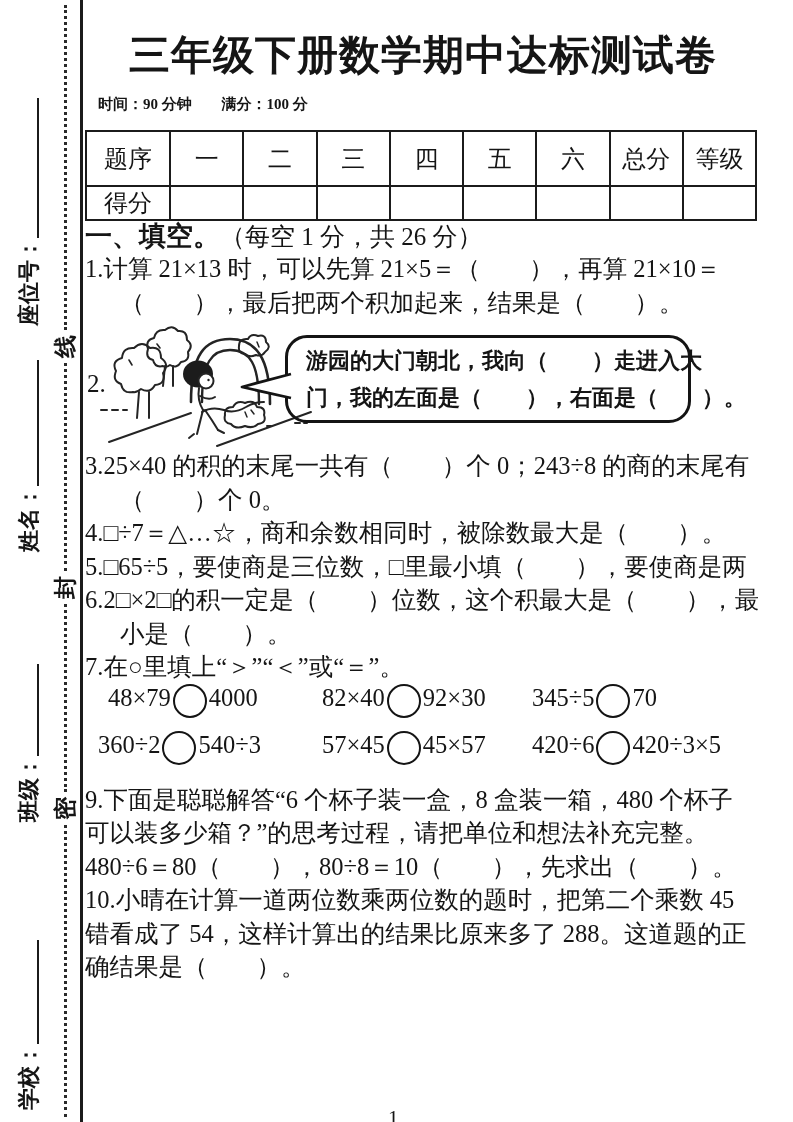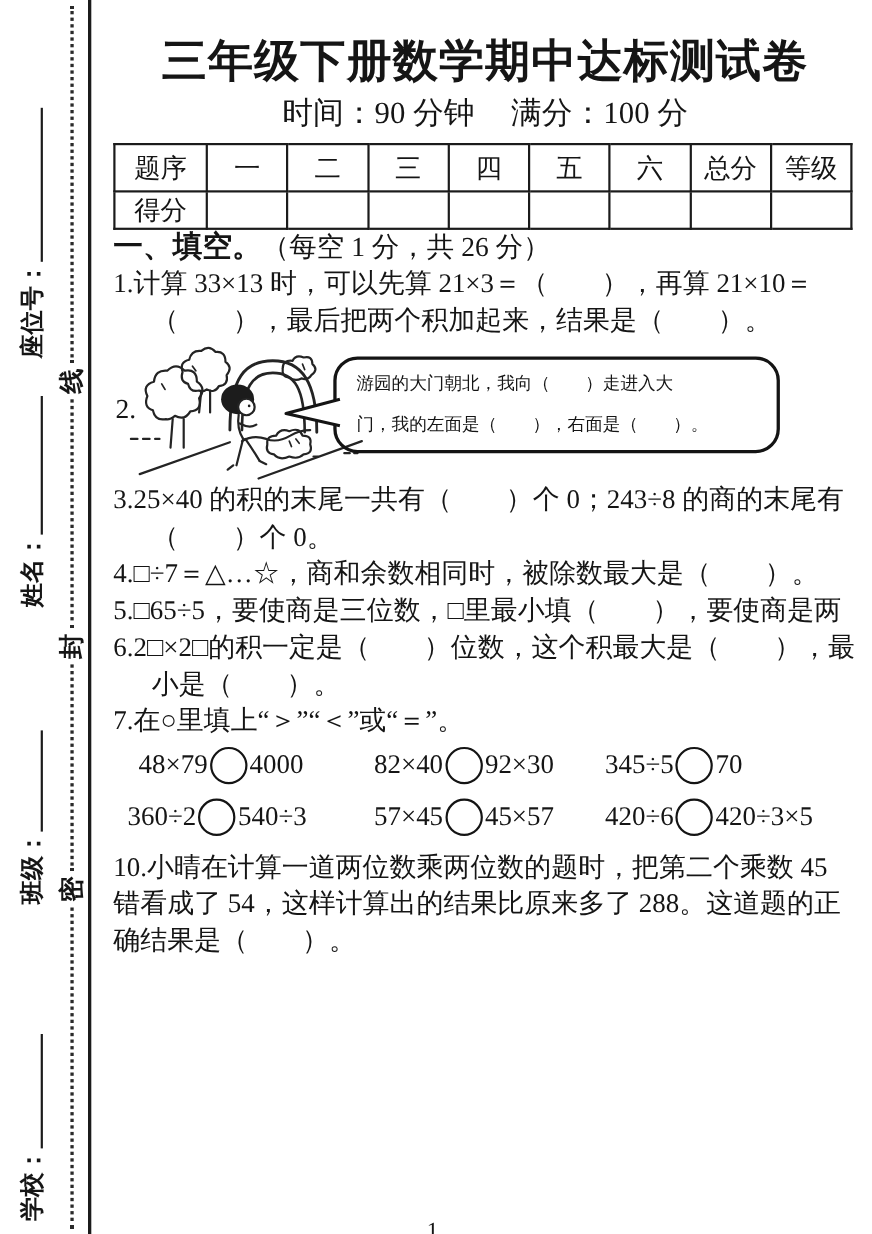--- a/index.html
+++ b/index.html
@@ -16,51 +16,51 @@
   .rot { position:absolute; top:1122px; width:1122px;
     transform:rotate(-90deg); transform-origin:0 0; }
   .fields-line { left:6px; height:46px; display:flex; align-items:center;
     font-size:22px; font-weight:600; padding-left:12px; white-space:nowrap; }
   .fields-line .u { display:inline-block; height:20px; border-bottom:2px solid #1b1b1b; }
   .seal-line { left:50px; height:30px; display:flex; align-items:center;
     font-size:23px; font-weight:600; }
   .seal-line .dots { height:0; border-top:3px dotted #2a2a2a; margin:0 5px; flex:0 0 auto; }
 
   
-  .main { position:absolute; left:103px; top:0; width:676px; }
+  .main { position:absolute; left:85px; top:0; width:676px; }
   .title { margin-top:30px; text-align:center; font-size:41px; font-weight:900;
     font-family:"Liberation Sans","DejaVu Sans",sans-serif; letter-spacing:1px; line-height:50px; }
-  .meta { margin-top:10px; text-align:center; font-size:28px; font-weight:400; line-height:28px; }
+  .meta { margin-top:10px; font-size:15px; font-weight:700; line-height:28px; }
   .meta span { margin:0 13px; }
 
   table.score { border-collapse:collapse; margin-top:12px; width:672px; table-layout:fixed; }
   table.score td { border:2.8px solid #1b1b1b; text-align:center; font-size:24px;
-    height:43px; padding:0; }
+    height:55px; padding:0; }
   table.score tr.vals td { height:20px; }
   table.score col.c0 { width:84px; }
 
   .sec-head { font-size:27px; line-height:30px; }
   .sec-head .hd { font-weight:800; font-family:"Liberation Sans","DejaVu Sans",sans-serif; }
   .sec-head .note { font-weight:400; font-size:25px; }
 
   .q { font-size:24.5px; line-height:33.5px; }
   .q .ind { padding-left:35px; }
 
   
   .q2-row { position:relative; height:127px; margin-top:3px; }
   .q2-num { position:absolute; left:2px; top:48px; font-size:25px; }
   .q2-art { position:absolute; left:14px; top:0; }
   .bubble { position:absolute; left:200px; top:13px; width:406px; height:88px;
     border:3px solid #141414; border-radius:22px; padding:4px 16px 4px 18px;
-    font-size:16px; line-height:37px; font-weight:400; white-space:nowrap; }
+    font-size:22px; line-height:37px; font-weight:700; white-space:nowrap; }
   .bubble .tail { position:absolute; left:-48px; top:34px; }
 
   
   .cmp-row { position:relative; height:47px; }
-  .cmp { position:absolute; top:0; height:47px; display:flex; align-items:center;
+  .cmp { position:absolute; top:0; height:47px; display:flex; align-items:flex-start;
     font-size:24.5px; white-space:nowrap;font-family:Liberation Serif, serif; }
   .circle { width:34px; height:34px; border:2.6px solid #141414; border-radius:50%;
     margin:0 2px; flex:0 0 auto; background:#fff; }
 
   .pageno { position:absolute; left:388px; top:1106px; font-size:21px; }
   svg { display:block; }
 </style>
 </head>
 <body>
 
@@ -132,21 +132,21 @@
       <td></td>
     </tr>
   </tbody>
     </table>
 
   <div class="sec-head">
     <span class="hd">一、填空。</span><span class="note">（每空 1 分，共 26 分）</span>
   </div>
 
   <div class="q">
-    <div>1.计算 33×13 时，可以先算 21×3＝（　　），再算 21×10＝</div>
+    <div>1.计算 21×13 时，可以先算 21×5＝（　　），再算 21×10＝</div>
     <div class="ind">（　　），最后把两个积加起来，结果是（　　）。</div>
   </div>
 
   <div class="q2-row">
     <span class="q2-num">2.</span>
 
     <svg class="q2-art" width="300" height="126" viewBox="0 0 300 126" fill="none" stroke="#242424" stroke-width="2" stroke-linecap="round" stroke-linejoin="round">
 
       <path d="M64 44 q-8 2 -10 -6 q-8 -2 -5 -11 q-3 -9 6 -11 q2 -9 11 -8 q7 -6 13 1 q9 -1 9 9 q7 5 1 12 q2 9 -7 10 q-4 7 -11 3 q-4 3 -7 1 z"></path>
       <path d="M66 44 l-2 20 M74 44 l0 20"></path>
@@ -242,20 +242,25 @@
     <span class="cmp" style="left:447px">
         <span>420÷6</span>
         <span class="circle"></span>
         <span>420÷3×5</span>
       </span>
   </div>
 
   <div class="q" style="margin-top:5px">
   </div>
 
+  <div class="q">
+    <div>9.下面是聪聪解答“6 个杯子装一盒，8 盒装一箱，480 个杯子</div>
+    <div>可以装多少箱？”的思考过程，请把单位和想法补充完整。</div>
+    <div>480÷6＝80（　　），80÷8＝10（　　），先求出（　　）。</div>
+  </div>
 
   <div class="q">
     <div>10.小晴在计算一道两位数乘两位数的题时，把第二个乘数 45</div>
     <div>错看成了 54，这样计算出的结果比原来多了 288。这道题的正</div>
     <div>确结果是（　　）。</div>
   </div>
 
 </div>
 
 <div class="pageno">1</div>

